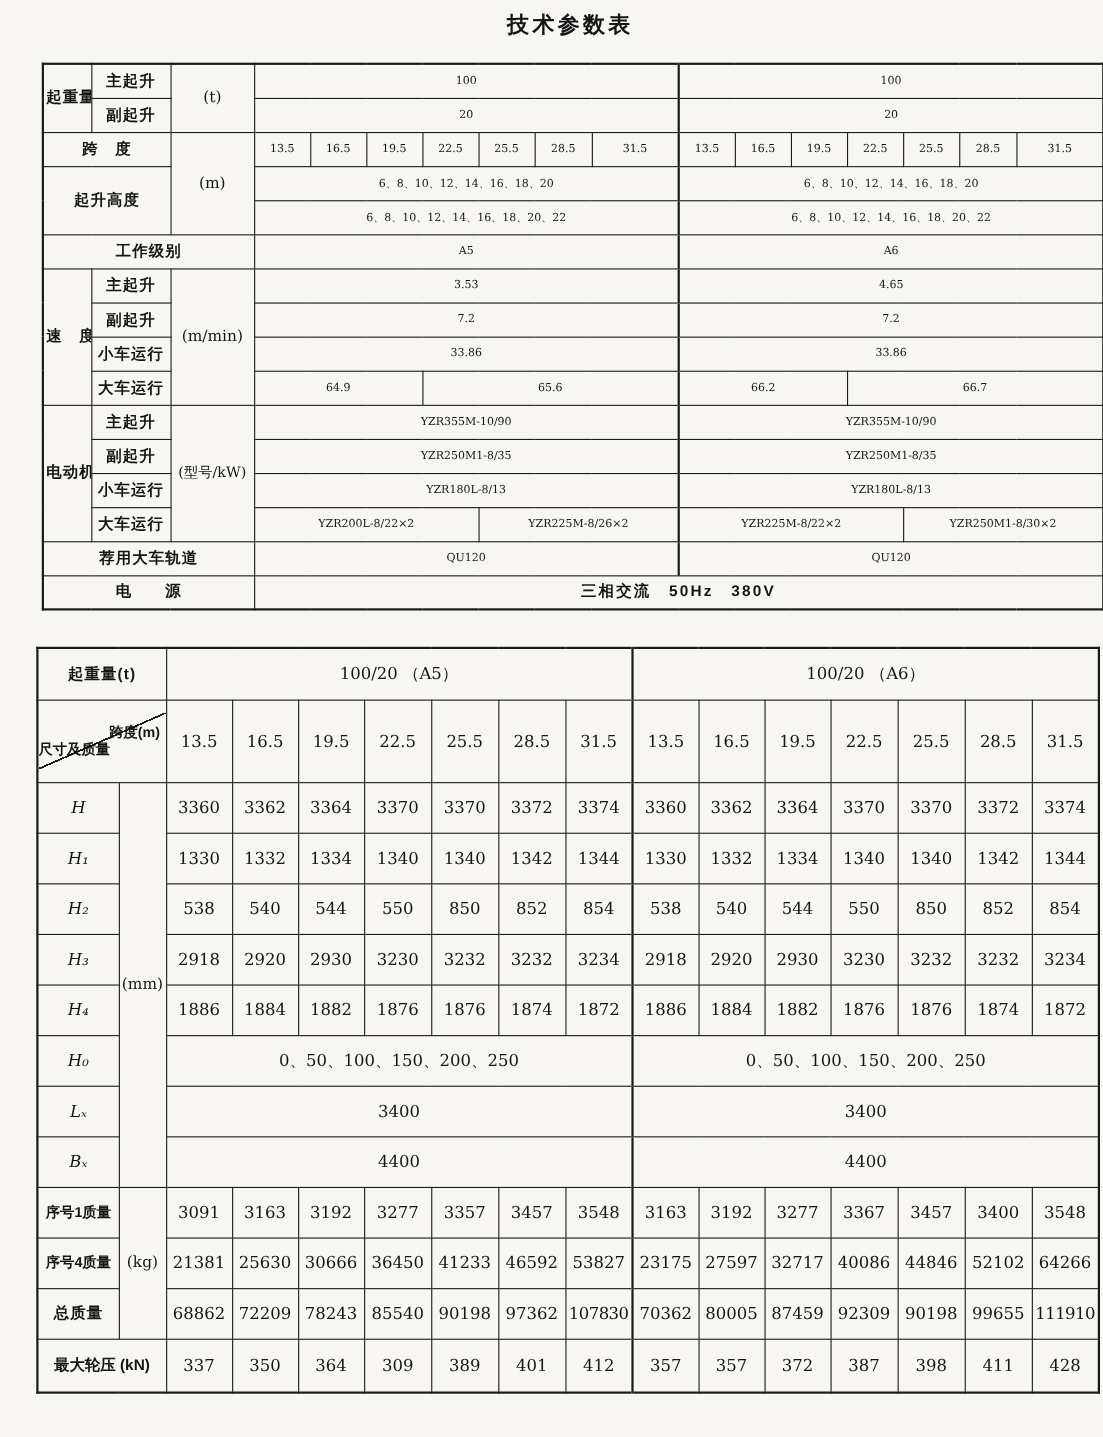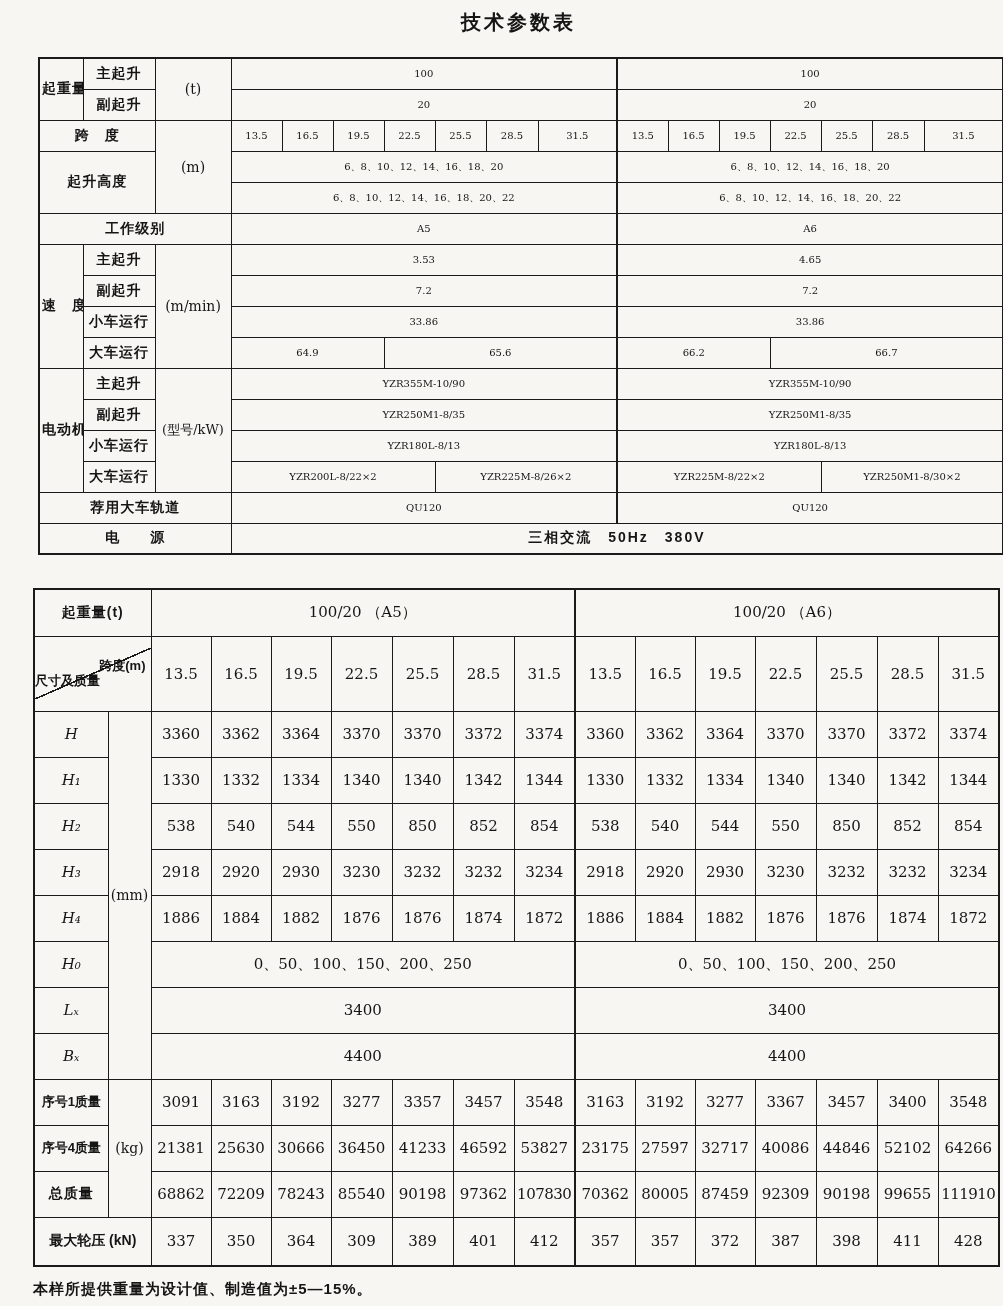--- a/index.html
+++ b/index.html
@@ -400,15 +400,14 @@
       <td class="num2">357</td>
       <td class="num2">372</td>
       <td class="num2">387</td>
       <td class="num2">398</td>
       <td class="num2">411</td>
       <td class="num2">428</td>
     </tr>
   </tbody>
     </table>
 
-  <div class="footnote">本样所提供重量为设计值、制造值为±5—15%。</div>
 
 </div>
 
 </body></html>

